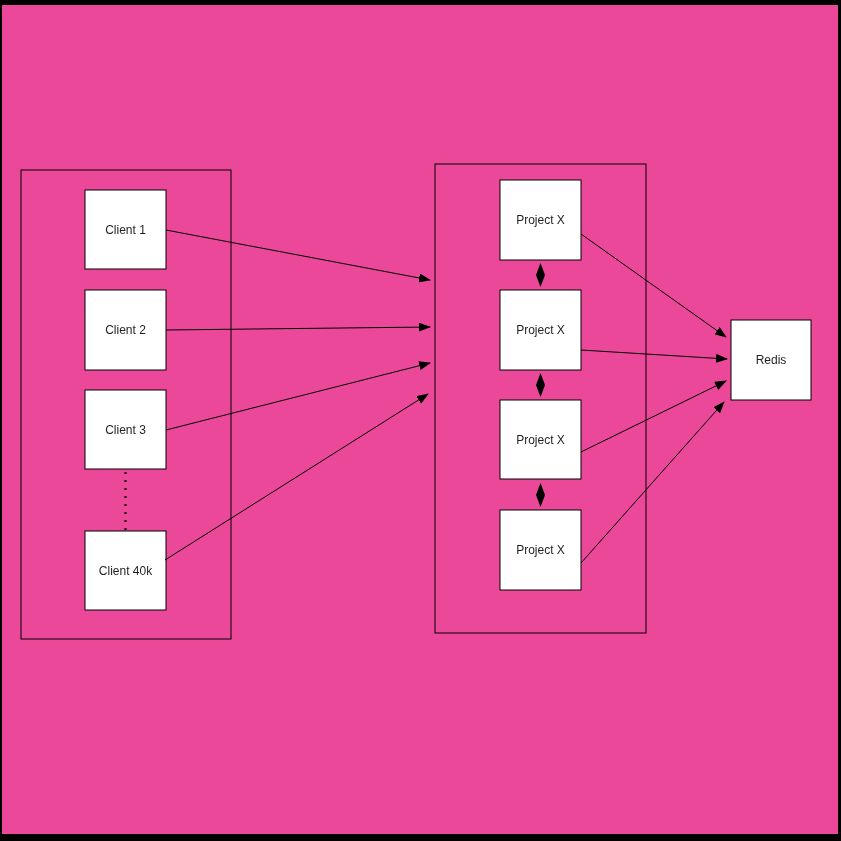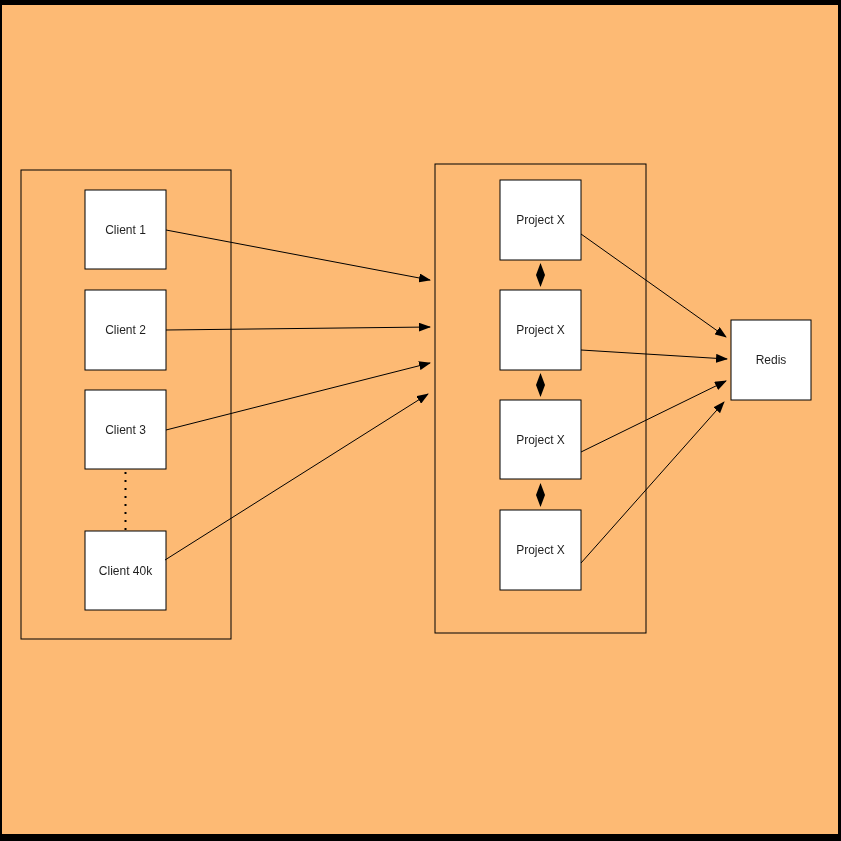--- a/index.html
+++ b/index.html
@@ -8,21 +8,21 @@
     width: 841px;
     height: 841px;
     background: #ffffff;
     overflow: hidden;
     font-family: "Liberation Sans", sans-serif;
   }
   .stage {
     position: relative;
     width: 841px;
     height: 841px;
-    background: #fdba74;
+    background: #ec4899;
   }
   svg.diagram {
     position: absolute;
     left: 0;
     top: 0;
     display: block;
   }
   .screen-frame {
     position: absolute;
     inset: 0;

